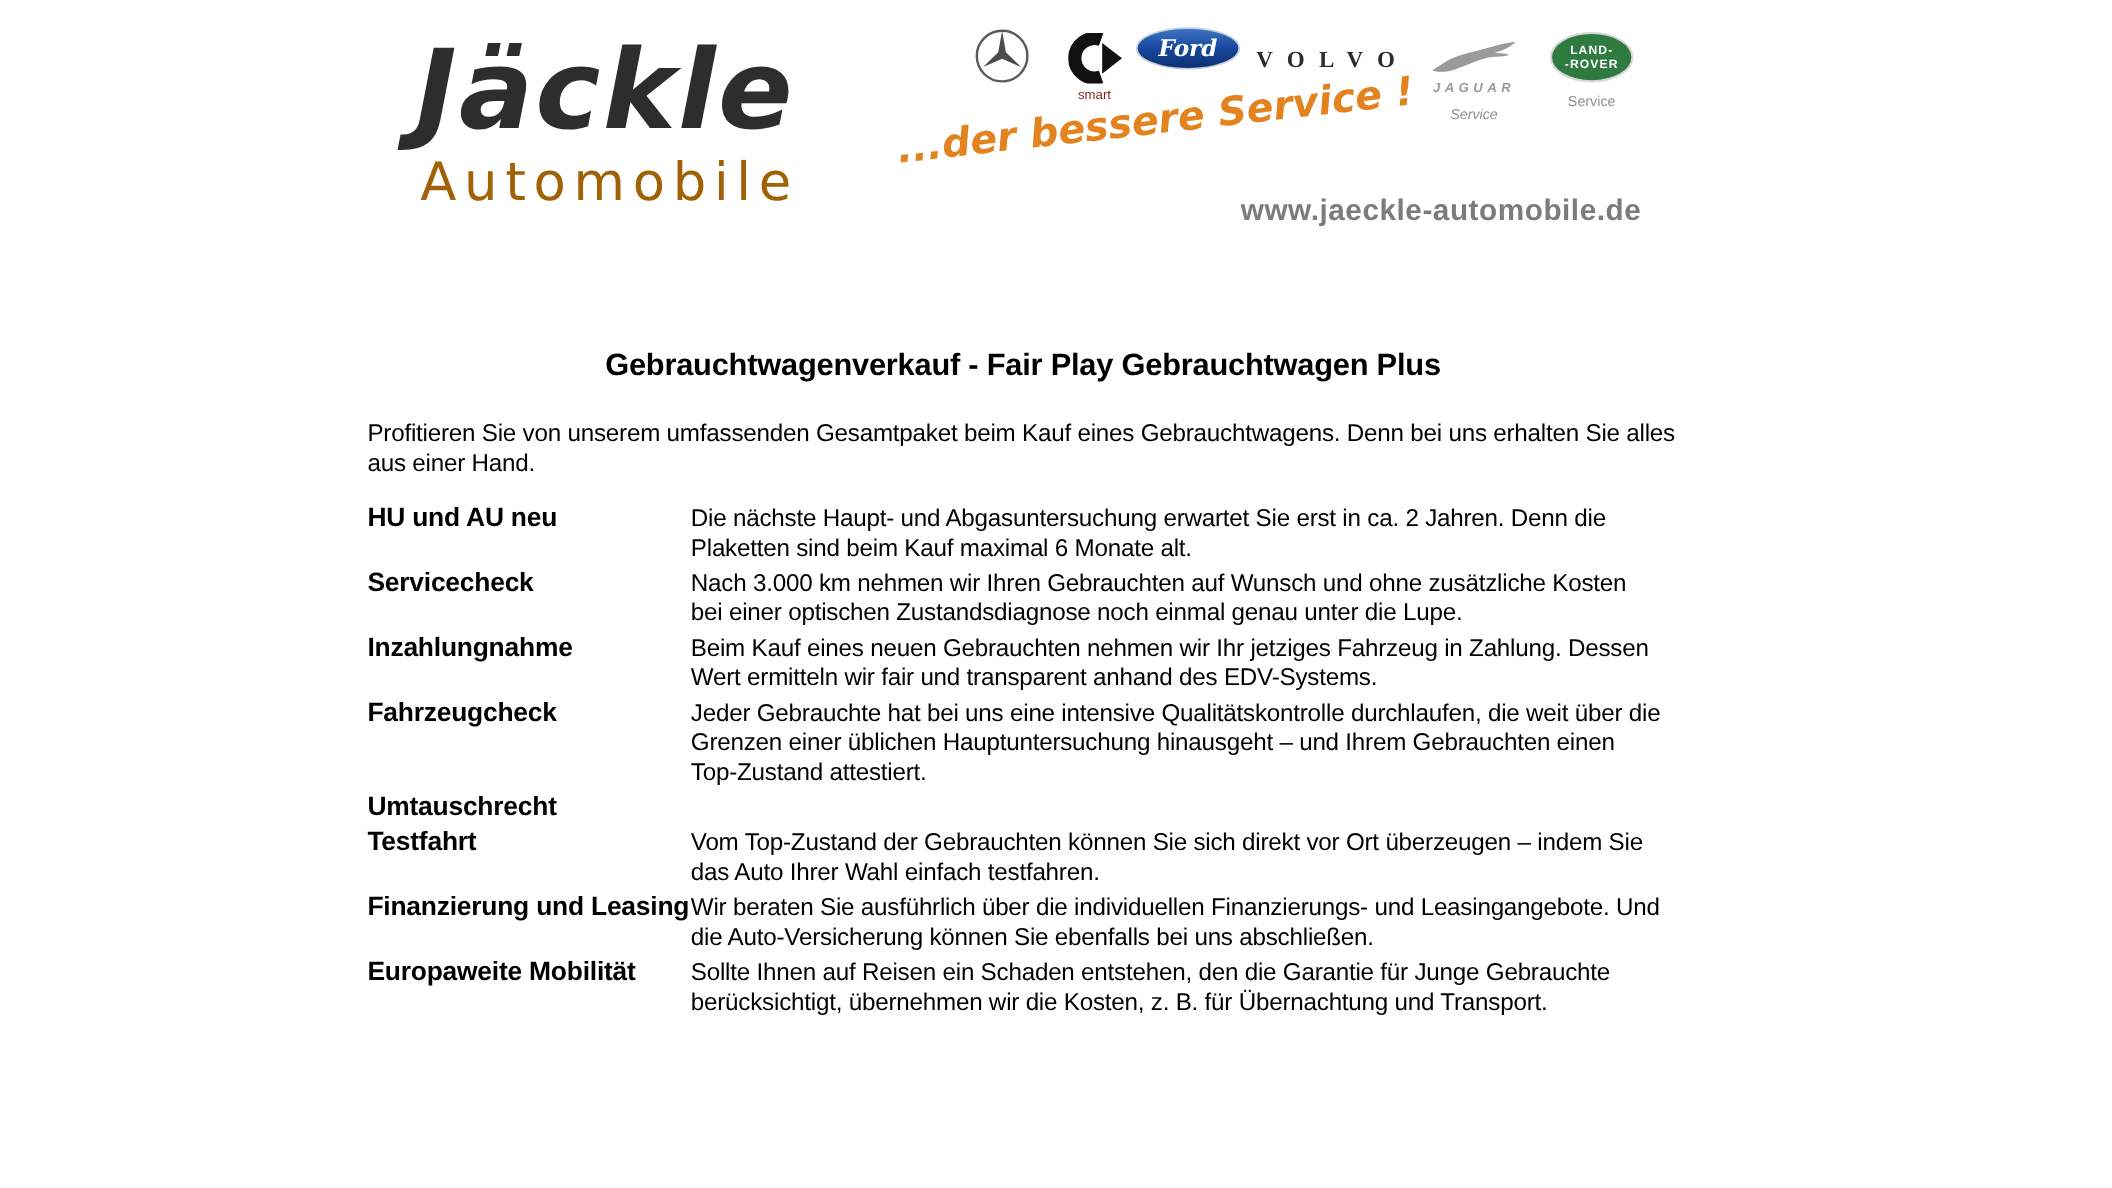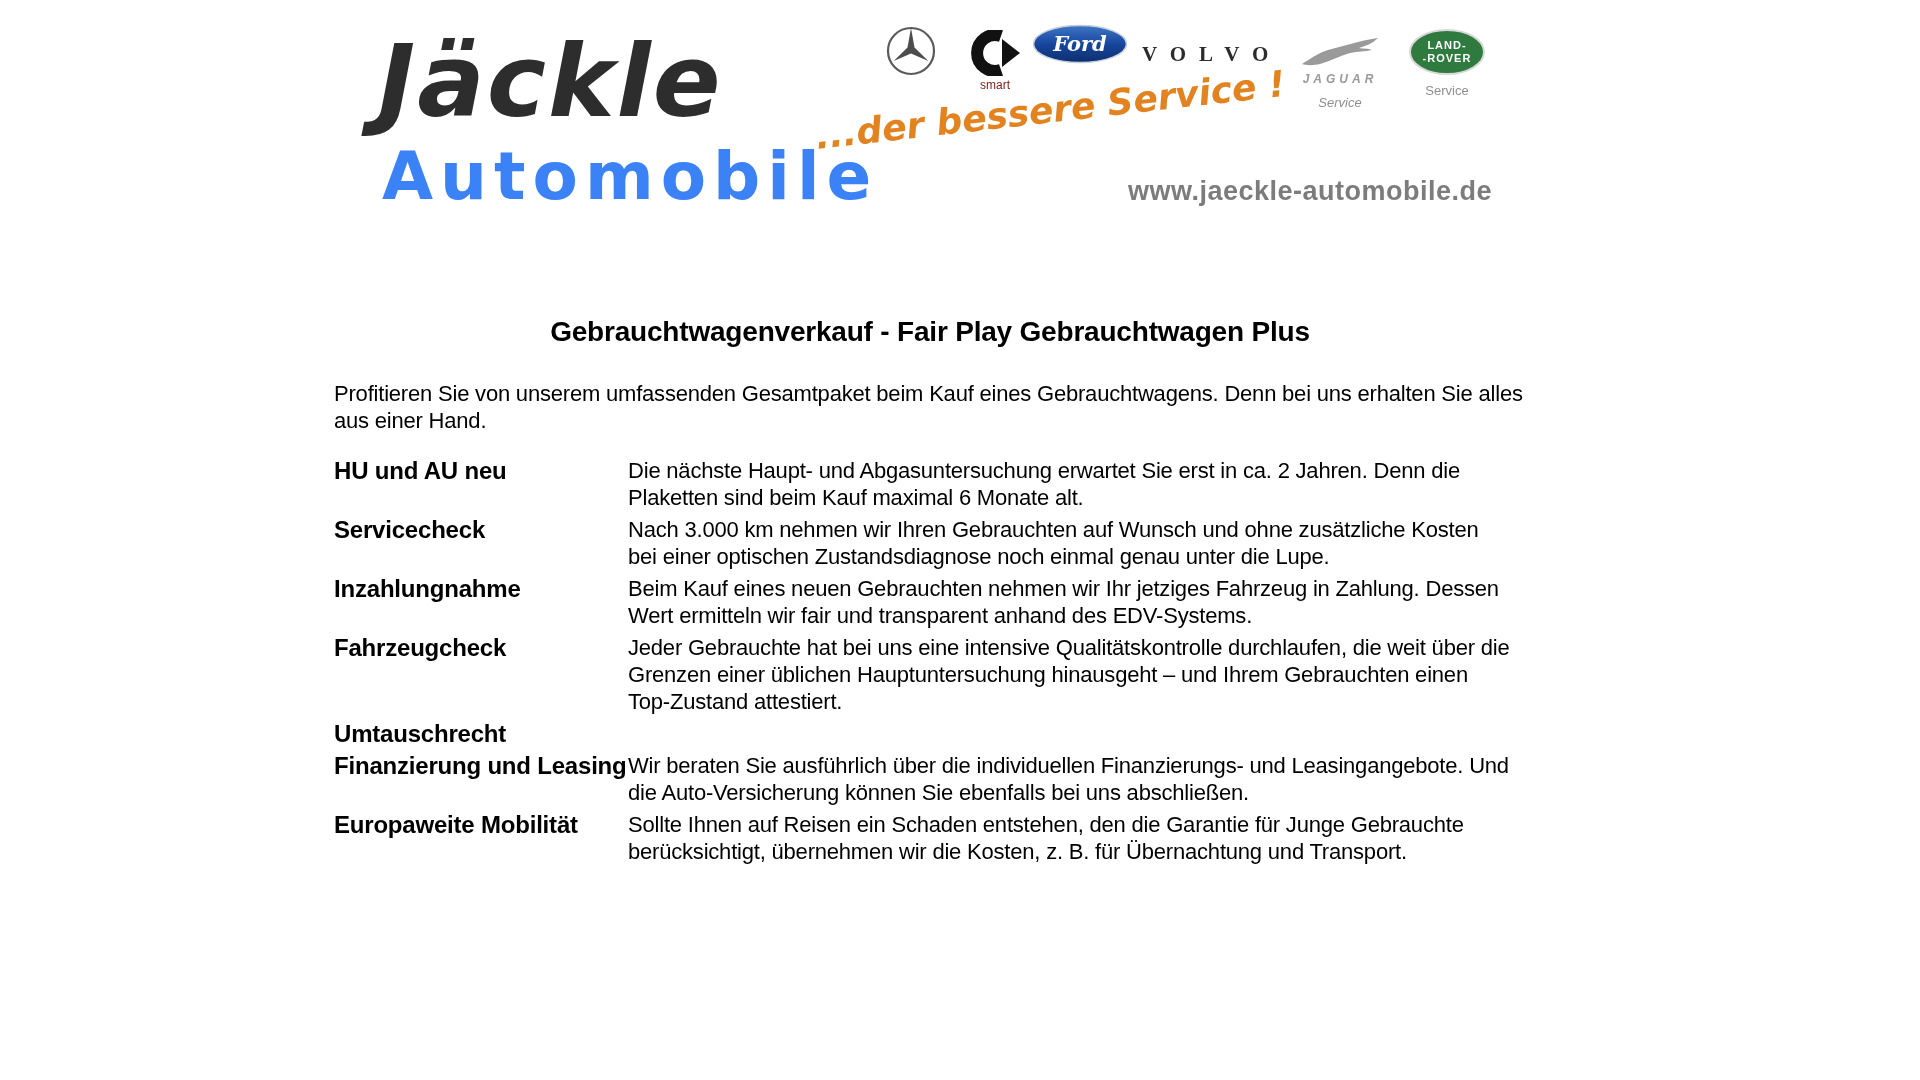--- a/index.html
+++ b/index.html
@@ -5,21 +5,21 @@
   * { margin:0; padding:0; box-sizing:border-box; }
   html,body { width:1920px; height:1080px; background:#ffffff; overflow:hidden;
               font-family:"Liberation Sans", sans-serif; color:#000; }
   .abs { position:absolute; }
 
   
   .logo-line1 { left:378px; top:2px; font-family:"DejaVu Sans", sans-serif;
                 font-style:italic; font-weight:900; font-size:100px; letter-spacing:2px;
                 color:#2d2d2d;margin-top:21px; }
   .logo-line2 { left:382px; top:138px; font-family:"DejaVu Sans", sans-serif;
-                font-weight:700; font-size:66px; letter-spacing:7px; color:#3b82f6; }
+                font-weight:400; font-size:48px; letter-spacing:7px; color:#a16207; }
   .tagline   { left:818px; top:116px; font-family:"DejaVu Sans", sans-serif;
                font-style:italic; font-weight:700; font-size:36px; color:#E2831F;
                transform:rotate(-6.5deg); transform-origin:left bottom; white-space:nowrap; }
   .website   { left:1128px; top:176px; font-weight:700; font-size:27px; color:#7c7c7c;
                letter-spacing:0.5px; cursor:pointer; }
 
   .brand { position:absolute; text-align:center; }
   .brand-mercedes { left:886px; top:26px; }
   .brand-smart    { left:966px; top:30px; width:58px; }
   .brand-smart .smart-label { font-size:12px; font-weight:400; color:#7f1d1d; margin-top:-2px; }
@@ -134,20 +134,24 @@
         <div class="feature-desc">Beim Kauf eines neuen Gebrauchten nehmen wir Ihr jetziges Fahrzeug in Zahlung. Dessen Wert ermitteln wir fair und transparent anhand des EDV-Systems.</div>
       </div>
       <div class="feature-row">
         <div class="feature-term">Fahrzeugcheck</div>
         <div class="feature-desc">Jeder Gebrauchte hat bei uns eine intensive Qualitätskontrolle durchlaufen, die weit über die Grenzen einer üblichen Hauptuntersuchung hinausgeht – und Ihrem Gebrauchten einen Top-Zustand attestiert.</div>
       </div>
       <div class="feature-row">
         <div class="feature-term">Umtauschrecht</div>
       </div>
       <div class="feature-row">
+        <div class="feature-term">Testfahrt</div>
+        <div class="feature-desc">Vom Top-Zustand der Gebrauchten können Sie sich direkt vor Ort überzeugen – indem Sie das Auto Ihrer Wahl einfach testfahren.</div>
+      </div>
+      <div class="feature-row">
         <div class="feature-term">Finanzierung und Leasing</div>
         <div class="feature-desc">Wir beraten Sie ausführlich über die individuellen Finanzierungs- und Leasingangebote. Und die Auto-Versicherung können Sie ebenfalls bei uns abschließen.</div>
       </div>
       <div class="feature-row">
         <div class="feature-term">Europaweite Mobilität</div>
         <div class="feature-desc">Sollte Ihnen auf Reisen ein Schaden entstehen, den die Garantie für Junge Gebrauchte berücksichtigt, übernehmen wir die Kosten, z. B. für Übernachtung und Transport.</div>
       </div>
     </div>
   </div>
 

